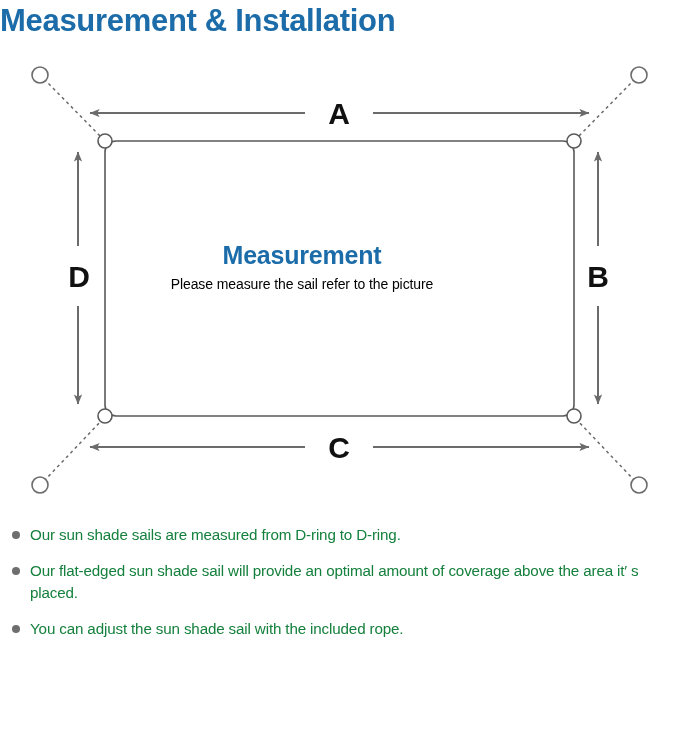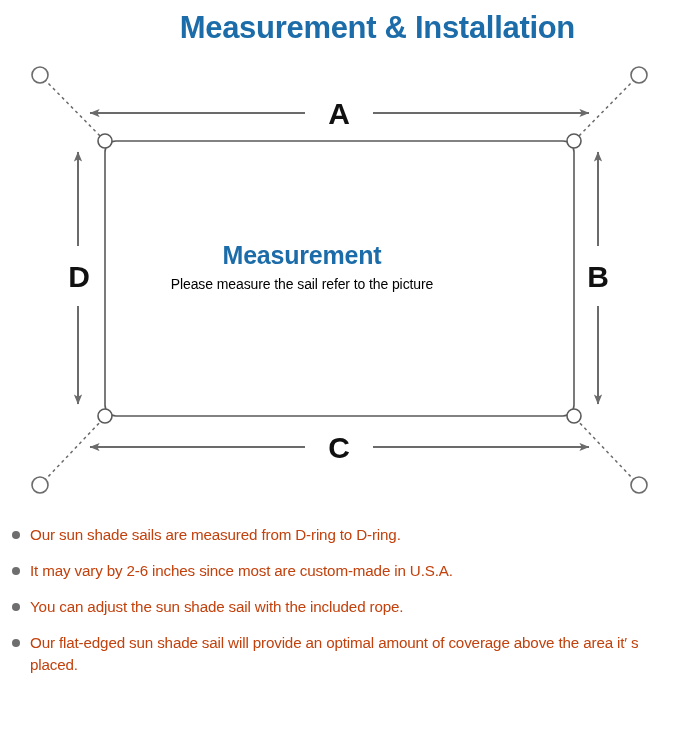--- a/index.html
+++ b/index.html
@@ -14,23 +14,23 @@
     position: relative;
     overflow: hidden;
     font-family: "Liberation Sans", "DejaVu Sans", sans-serif;
     -webkit-font-smoothing: antialiased;
   }
 
   
   .page-title {
     position: absolute;
     left: 0;
-    top: 8px;
+    top: 1px;
     width: 575px;
-    text-align: right;
+    text-align: left;
     font-size: 31px;
     font-weight: bold;
     color: #1b6ca8;
     letter-spacing: -0.3px;
     line-height: 38px;
     padding-top: 1px;
     box-sizing: border-box;
   }
 
   
@@ -81,21 +81,21 @@
     padding: 0;
     margin: 0;
   }
   .note-item {
     position: relative;
     padding-left: 30px;
     padding-right: 4px;
     margin-bottom: 14px;
     font-size: 15.2px;
     line-height: 22px;
-    color: #c2410c;
+    color: #15803d;
     letter-spacing: -0.15px;
   }
   .note-bullet {
     position: absolute;
     left: 12px;
     top: 7px;
     width: 8px;
     height: 8px;
     border-radius: 50%;
     background: #6e6e6e;
@@ -176,29 +176,25 @@
   </div>
 </div>
 
 <div class="notes">
 
   <div class="note-item">
     <span class="note-bullet"></span>
     <span>Our sun shade sails are measured from D-ring to D-ring.</span>
   </div>
 
+
+
   <div class="note-item">
     <span class="note-bullet"></span>
-    <span>It may vary by 2-6 inches since most are custom-made in U.S.A.</span>
-  </div>
-
+    <span>Our flat-edged sun shade sail will provide an optimal amount of coverage above the area it′ s placed.</span>
+  </div>
 
   <div class="note-item">
     <span class="note-bullet"></span>
     <span>You can adjust the sun shade sail with the included rope.</span>
   </div>
 
-  <div class="note-item">
-    <span class="note-bullet"></span>
-    <span>Our flat-edged sun shade sail will provide an optimal amount of coverage above the area it′ s placed.</span>
-  </div>
-
 </div>
 
 </body></html>

